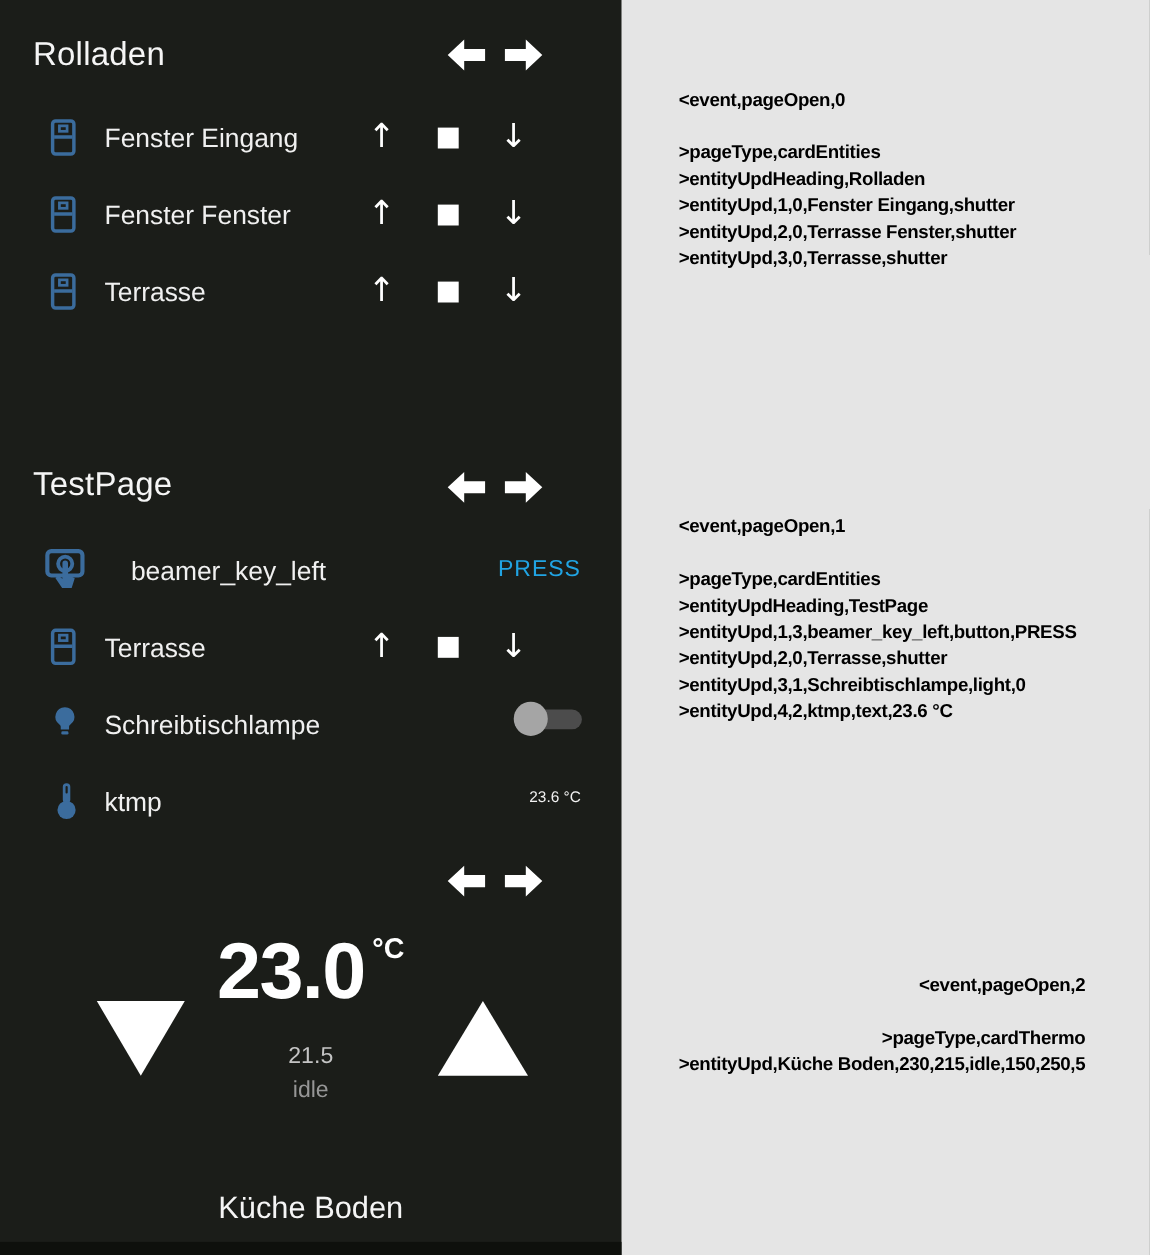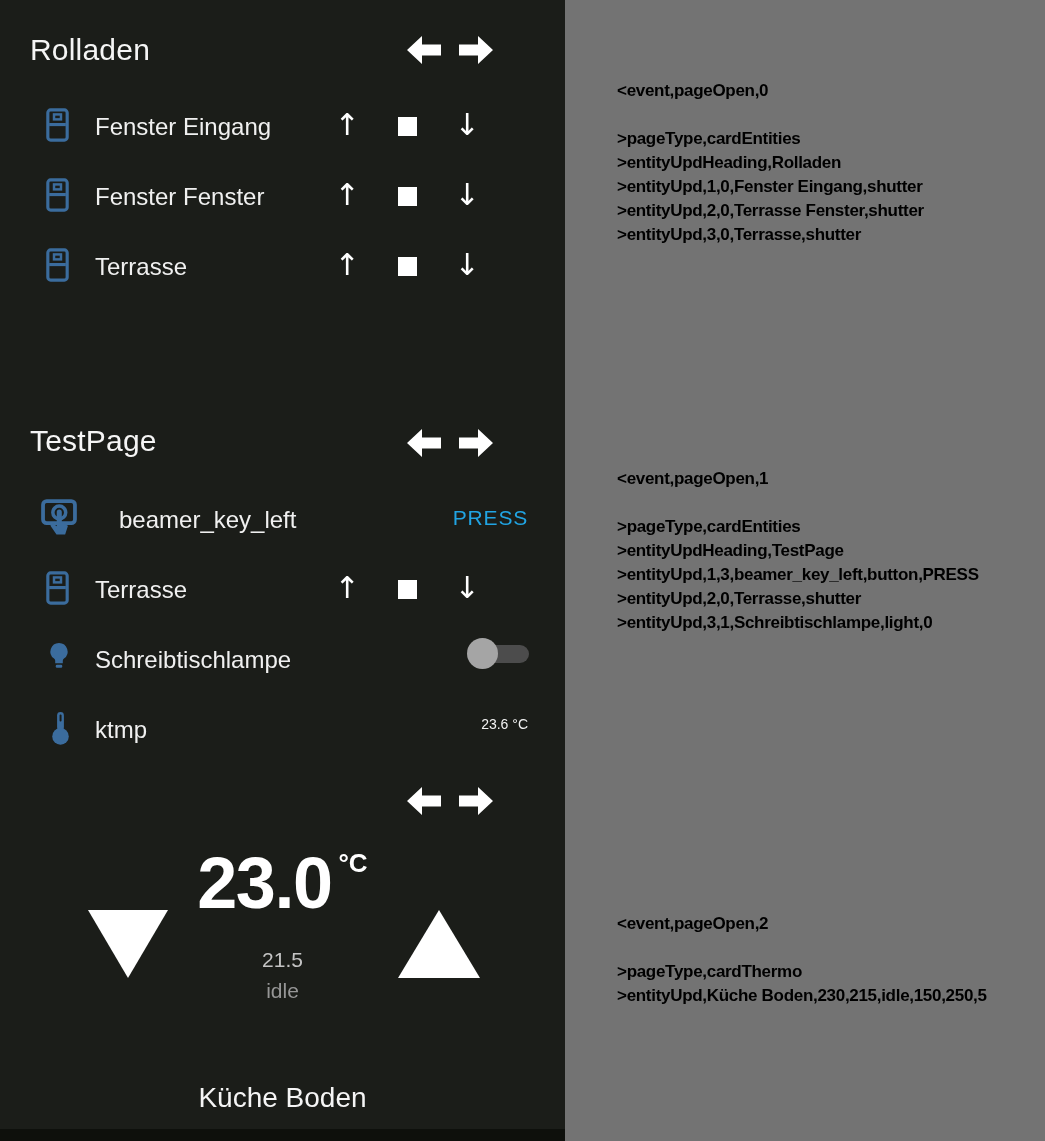--- a/index.html
+++ b/index.html
@@ -1,16 +1,16 @@
 <!DOCTYPE html>
 <html><head>
 <meta charset="utf-8">
 <style>
   html,body{margin:0;padding:0;background:#ffffff;}
-  .canvas{position:relative;width:1045px;height:1141px;background:#737373;overflow:hidden;
+  .canvas{position:relative;width:1045px;height:1141px;background:#e5e5e5;overflow:hidden;
           font-family:"Liberation Sans",sans-serif;}
   .panel{position:absolute;left:0;top:0;width:565px;height:1141px;background:#1b1d19;}
   .bezel{position:absolute;left:0;top:1129px;width:565px;height:12px;background:#0e100c;}
 
   .card-title{position:absolute;left:30px;color:#f5f5f5;font-size:30px;font-weight:300;
               letter-spacing:0.2px;white-space:nowrap;}
   .nav-btn{position:absolute;width:36px;height:30px;cursor:pointer;}
   .nav-btn svg{display:block;}
 
   .row-label{position:absolute;left:95px;color:#f0f0f0;font-size:24px;white-space:nowrap;}
@@ -214,22 +214,23 @@
   </div>
 
   <div class="log-block" style="top:467px;">
     <div>&lt;event,pageOpen,1</div>
     <div class="log-gap"></div>
     <div>&gt;pageType,cardEntities</div>
     <div>&gt;entityUpdHeading,TestPage</div>
     <div>&gt;entityUpd,1,3,beamer_key_left,button,PRESS</div>
     <div>&gt;entityUpd,2,0,Terrasse,shutter</div>
     <div>&gt;entityUpd,3,1,Schreibtischlampe,light,0</div>
-  </div>
-
-  <div class="log-block" style="top:912px;">
+    <div>&gt;entityUpd,4,2,ktmp,text,23.6 °C</div>
+  </div>
+
+  <div class="log-block" style="top:884px;text-align:right;">
     <div>&lt;event,pageOpen,2</div>
     <div class="log-gap"></div>
     <div>&gt;pageType,cardThermo</div>
     <div>&gt;entityUpd,Küche Boden,230,215,idle,150,250,5</div>
   </div>
 
 </div>
 
 </body></html>

